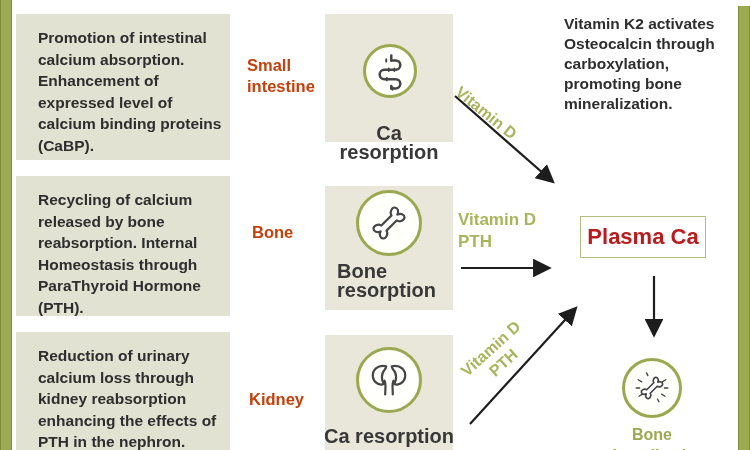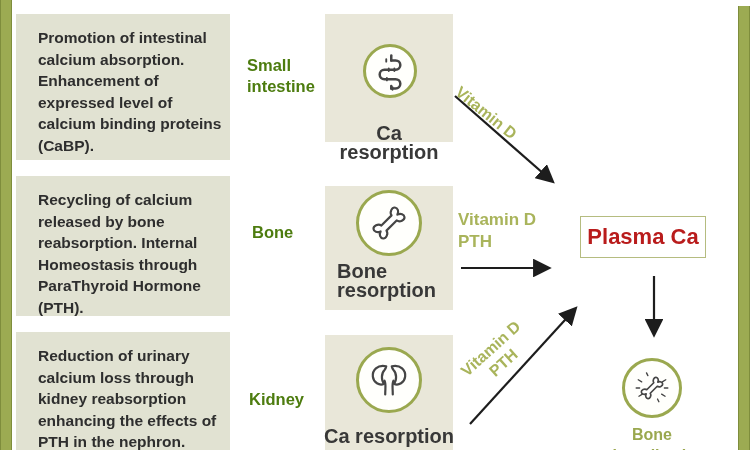--- a/index.html
+++ b/index.html
@@ -8,21 +8,21 @@
   .sidebar{position:absolute;top:0;width:10px;height:450px;background:#9cab52;
            border-left:1px solid #7e8d3c;border-right:1px solid #7e8d3c;}
   .sidebar.left{left:0;}
   .sidebar.right{left:738px;top:6px;height:444px;}
   .note{position:absolute;left:16px;width:214px;background:#e1e2d2;
         padding:13px 8px 10px 22px;box-sizing:border-box;
         font-size:15.5px;font-weight:600;line-height:21.5px;color:#2e2e2e;}
   .note1{top:14px;height:146px;}
   .note2{top:176px;height:140px;}
   .note3{top:332px;height:118px;}
-  .organ-label{position:absolute;font-size:16.5px;font-weight:600;color:#4d7c0f;line-height:21px;}
+  .organ-label{position:absolute;font-size:16.5px;font-weight:600;color:#c2410c;line-height:21px;}
   .lab1{left:247px;top:55px;width:80px;}
   .lab2{left:252px;top:222px;}
   .lab3{left:249px;top:389px;}
   .card{position:absolute;left:325px;width:128px;background:#e9e7d9;}
   .card1{top:14px;height:128px;}
   .card2{top:186px;height:124px;}
   .card3{top:335px;height:115px;}
   .circle{position:absolute;background:#fffffc;border:3px solid #9aa84f;border-radius:50%;
           display:flex;align-items:center;justify-content:center;box-sizing:border-box;}
   .circle svg{display:block;}
@@ -118,20 +118,21 @@
     <div>Vitamin D</div>
     <div>PTH</div>
   </div>
   <div class="vd-label vd3">
     <div>Vitamin D</div>
     <div>PTH</div>
   </div>
 
   <div class="plasma">Plasma Ca</div>
 
+  <div class="k2">Vitamin K2 activates Osteocalcin through carboxylation, promoting bone mineralization.</div>
 
   <div class="circle outcome-circle">
     <svg width="44" height="44" viewBox="0 0 64 64">
       <path transform="translate(32 32) scale(0.72) translate(-32 -32) rotate(-45 32 32)" d="M22 27 C21 21.5 13.5 19.5 11 22.5 C8.5 25.5 10.5 30.5 15.5 32 C10.5 33.5 8.5 38.5 11 41.5 C13.5 44.5 21 42.5 22 37 L42 37 C43 42.5 50.5 44.5 53 41.5 C55.5 38.5 53.5 33.5 48.5 32 C53.5 30.5 55.5 25.5 53 22.5 C50.5 19.5 43 21.5 42 27 Z" fill="#ffffff" stroke="#454545" stroke-width="3.4" stroke-linejoin="round"></path>
       <g stroke="#454545" stroke-width="2" stroke-linecap="round">
         <path d="M12 20 l5 3 M9 32 l5 0 M13 44 l5 -3 M24 10 l2 4 M42 52 l-2 -4 M52 20 l-5 3 M55 32 l-5 0 M51 44 l-5 -3"></path>
       </g>
     </svg>
   </div>
   <div class="outcome-caption">

